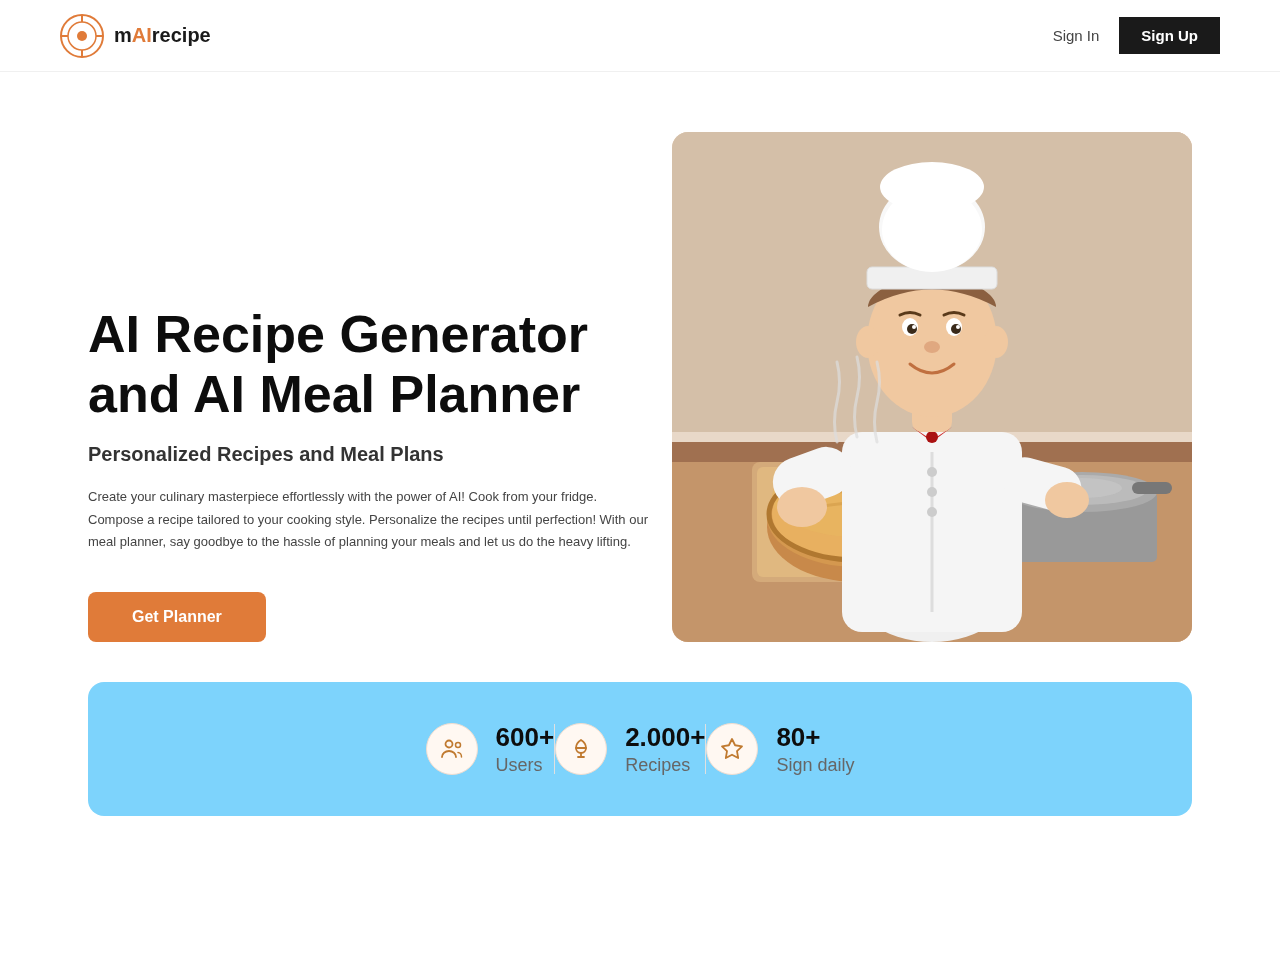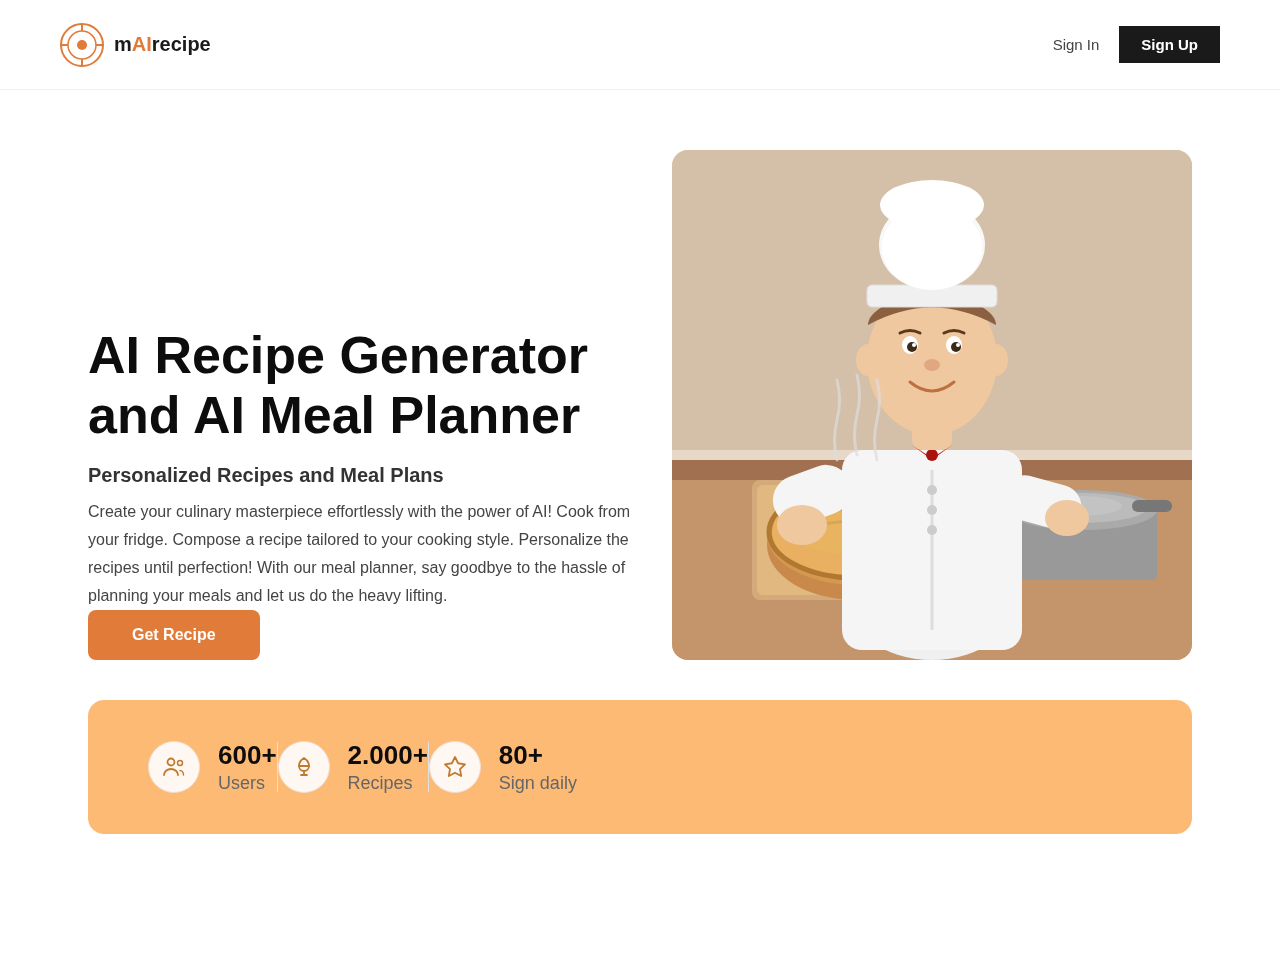--- a/index.html
+++ b/index.html
@@ -4,21 +4,21 @@
   <style>
     * { margin: 0; padding: 0; box-sizing: border-box; }
     body { font-family: -apple-system, BlinkMacSystemFont, 'Segoe UI', sans-serif; background: #fff; color: #1a1a1a; }
 
     
     nav {
       display: flex;
       align-items: center;
       justify-content: space-between;
       padding: 0 60px;
-      height: 90px;
+      height: 72px;
       border-bottom: 1px solid #f0f0f0;
     }
     .nav-logo {
       display: flex;
       align-items: center;
       gap: 10px;
     }
     .logo-icon {
       width: 44px;
       height: 44px;
@@ -79,26 +79,27 @@
       font-size: 52px;
       font-weight: 800;
       line-height: 1.15;
       color: #0d0d0d;
       margin-bottom: 18px;
     }
     .hero-subtitle {
       font-size: 20px;
       font-weight: 600;
       color: #333;
-      margin-bottom: 11px;
+      margin-bottom: 20px;
     }
     .hero-desc {
-      font-size: 16px;
+      font-size: 13px;
       color: #444;
       line-height: 1.75;
+      margin-bottom: 38px;
     }
     .get-started-btn {
       background: #e07b39;
       color: #fff;
       border: none;
       border-radius: 8px;
       padding: 16px 44px;
       font-size: 16px;
       font-weight: 600;
       cursor: pointer;
@@ -113,27 +114,27 @@
       flex-shrink: 0;
       background: linear-gradient(135deg, #f5e6d3 0%, #e8c4a0 30%, #d4956a 60%, #c47a45 100%);
       position: relative;
       display: flex;
       align-items: center;
       justify-content: center;
     }
 
     
     .stats-bar {
-      background: #fdba74;
+      background: #7dd3fc;
       margin: 0 88px 40px 88px;
       border-radius: 16px;
       padding: 40px 60px;
       display: flex;
       align-items: center;
-      justify-content: flex-start;
+      justify-content: center;
     }
     .stat-item {
       display: flex;
       align-items: center;
       gap: 18px;
     }
     .stat-icon {
       width: 52px;
       height: 52px;
       border-radius: 50%;
@@ -185,21 +186,21 @@
     <a href="#" class="sign-in">Sign In</a>
     <button class="sign-up">Sign Up</button>
   </div>
 </nav>
 
 <section class="hero">
   <div class="hero-left">
     <h1 class="hero-title">AI Recipe Generator and AI Meal Planner</h1>
     <h2 class="hero-subtitle">Personalized Recipes and Meal Plans</h2>
     <p class="hero-desc">Create your culinary masterpiece effortlessly with the power of AI! Cook from your fridge. Compose a recipe tailored to your cooking style. Personalize the recipes until perfection! With our meal planner, say goodbye to the hassle of planning your meals and let us do the heavy lifting.</p>
-    <button class="get-started-btn">Get Recipe</button>
+    <button class="get-started-btn">Get Planner</button>
   </div>
 
   <div class="hero-image-container">
 
     <svg viewBox="0 0 520 510" xmlns="http://www.w3.org/2000/svg">
 
       <rect width="520" height="510" fill="#e8d8c8"></rect>
 
       <rect width="520" height="300" fill="#d4bfa8"></rect>
 

